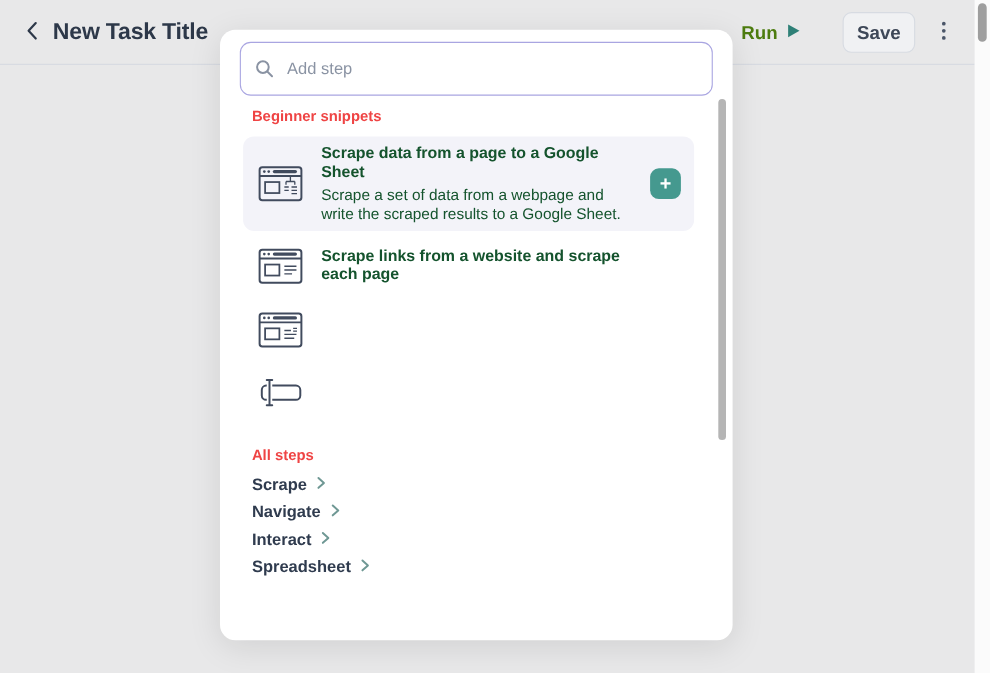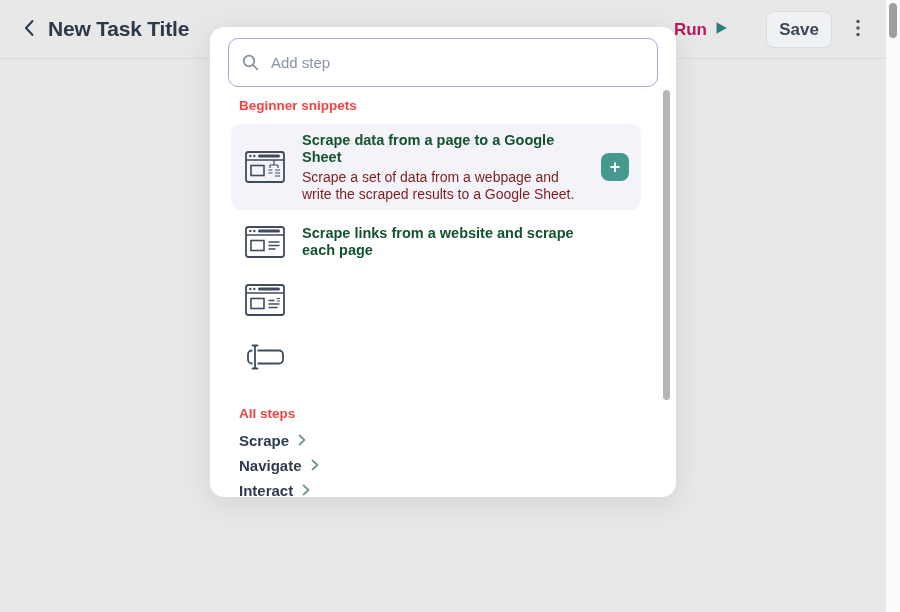--- a/index.html
+++ b/index.html
@@ -19,39 +19,39 @@
   .back-btn {
     width:30px; height:30px; margin-left:14px; border:none; background:transparent;
     display:flex; align-items:center; justify-content:center; cursor:pointer;
   }
   .page-title {
     margin-left:4px; font-size:21px; font-weight:700; color:#2d3849; letter-spacing:-0.2px;
   }
   .header-right { position:absolute; right:20px; top:0; height:59px; display:flex; align-items:center; gap:18px; }
   .run-btn {
     display:flex; align-items:center; gap:8px; border:none; background:transparent; cursor:pointer;
-    font-family:"Liberation Sans", sans-serif; font-size:17px; font-weight:700; color:#be185d;
+    font-family:"Liberation Sans", sans-serif; font-size:17px; font-weight:700; color:#4d7c0f;
   }
   .save-btn {
     width:66px; height:37px; border:1px solid #d7dbe2; border-radius:8px; background:#f0f1f3;
     font-family:"Liberation Sans", sans-serif; font-size:17px; font-weight:600; color:#3d4757; cursor:pointer;margin-left:20px;
   }
   .kebab-btn { border:none; background:transparent; cursor:pointer; padding:4px 6px; }
 
   
   .page-scrollbar {
     position:absolute; right:0; top:0; width:14px; height:612px; background:#fbfbfb;
   }
   .page-scrollbar .thumb {
     position:absolute; left:3px; top:3px; width:8px; height:35px; border-radius:4px; background:#9e9e9e;
   }
 
   
   .modal {
-    position:absolute; left:210px; top:27px; width:466px; height:470px;
+    position:absolute; left:200px; top:27px; width:466px; height:555px;
     background:#ffffff; border-radius:14px; overflow:hidden;
     box-shadow:0 6px 30px rgba(0,0,0,0.10);
   }
   .search-wrap { position:relative; margin:11px 18px 0; }
   .search-input {
     width:430px; height:49px; border:1.5px solid #a9a5e1; border-radius:10px;
     padding:0 14px 0 42px; font-family:"Liberation Sans", sans-serif; font-size:15px; color:#3d4757;
     outline:none; background:#fff;
   }
   .search-input::placeholder { color:#8a93a3; }
@@ -61,21 +61,21 @@
 
   .cards { margin:10px 0 0 21px; width:410px; }
   .card {
     display:flex; align-items:center; gap:15px; padding:8px 12px; border-radius:10px; cursor:pointer;
   }
   .card.highlighted { background:#f3f3f9; min-height:74px; }
   .card + .card { margin-top:6px; }
   .card-icon { flex:0 0 44px; display:flex; justify-content:center; }
   .card-text { flex:1; max-width:300px; }
   .card-title { font-size:14.5px; font-weight:700; color:#14532d; line-height:17px; }
-  .card-desc  { font-size:14px; color:#7f1d1d; line-height:16.5px; margin-top:3px; }
+  .card-desc  { font-size:14px; color:#14532d; line-height:16.5px; margin-top:3px; }
   .plus-btn {
     flex:0 0 28px; width:28px; height:28px; border:none; border-radius:8px; background:#45998f;
     color:#ffffff; font-size:18px; font-weight:700; line-height:26px; cursor:pointer;
     font-family:"Liberation Sans", sans-serif;
   }
 
   .all-steps-label { margin-top:24px; }
   .categories { margin:10px 0 0 29px; }
   .category {
     display:flex; align-items:center; gap:9px; height:17px; margin-top:8px; cursor:pointer;

